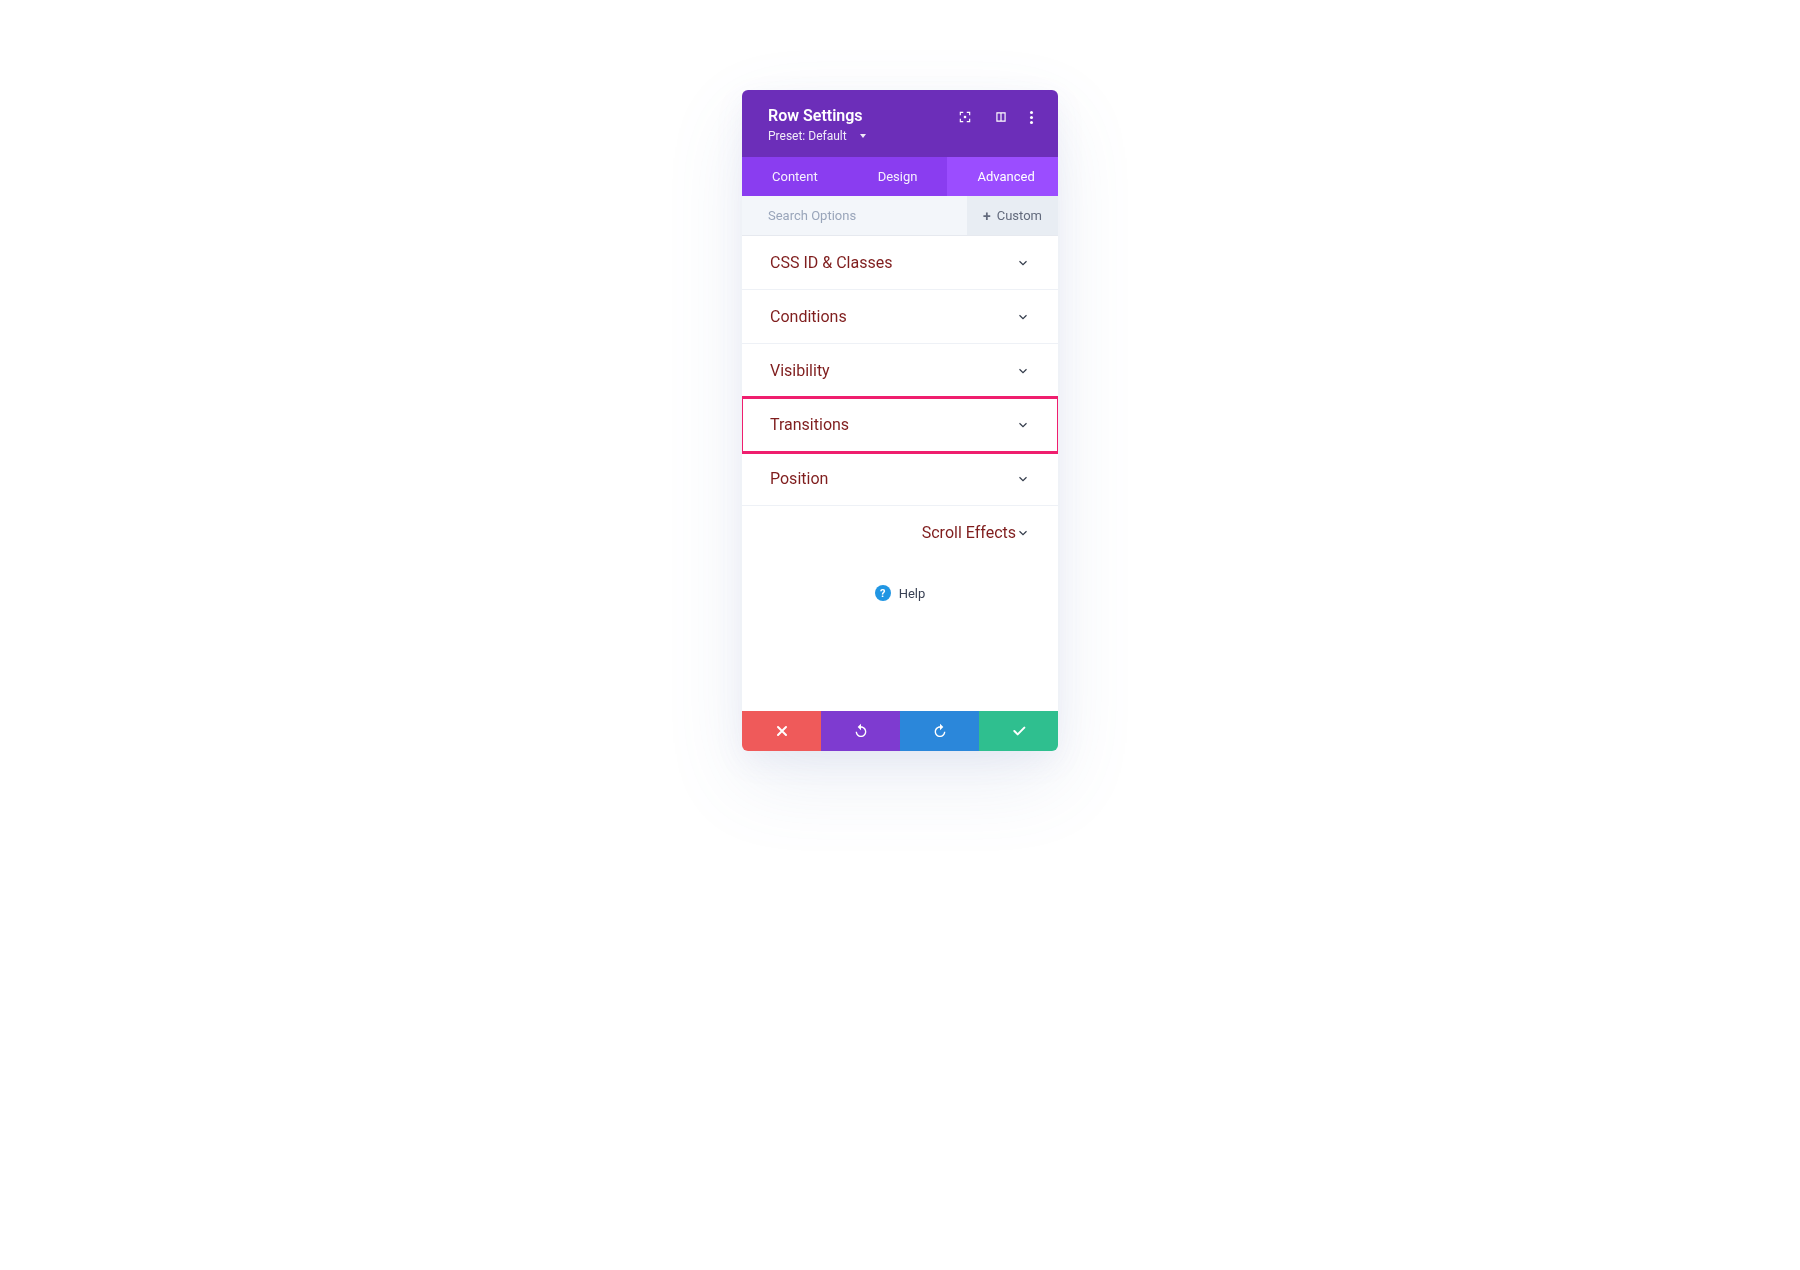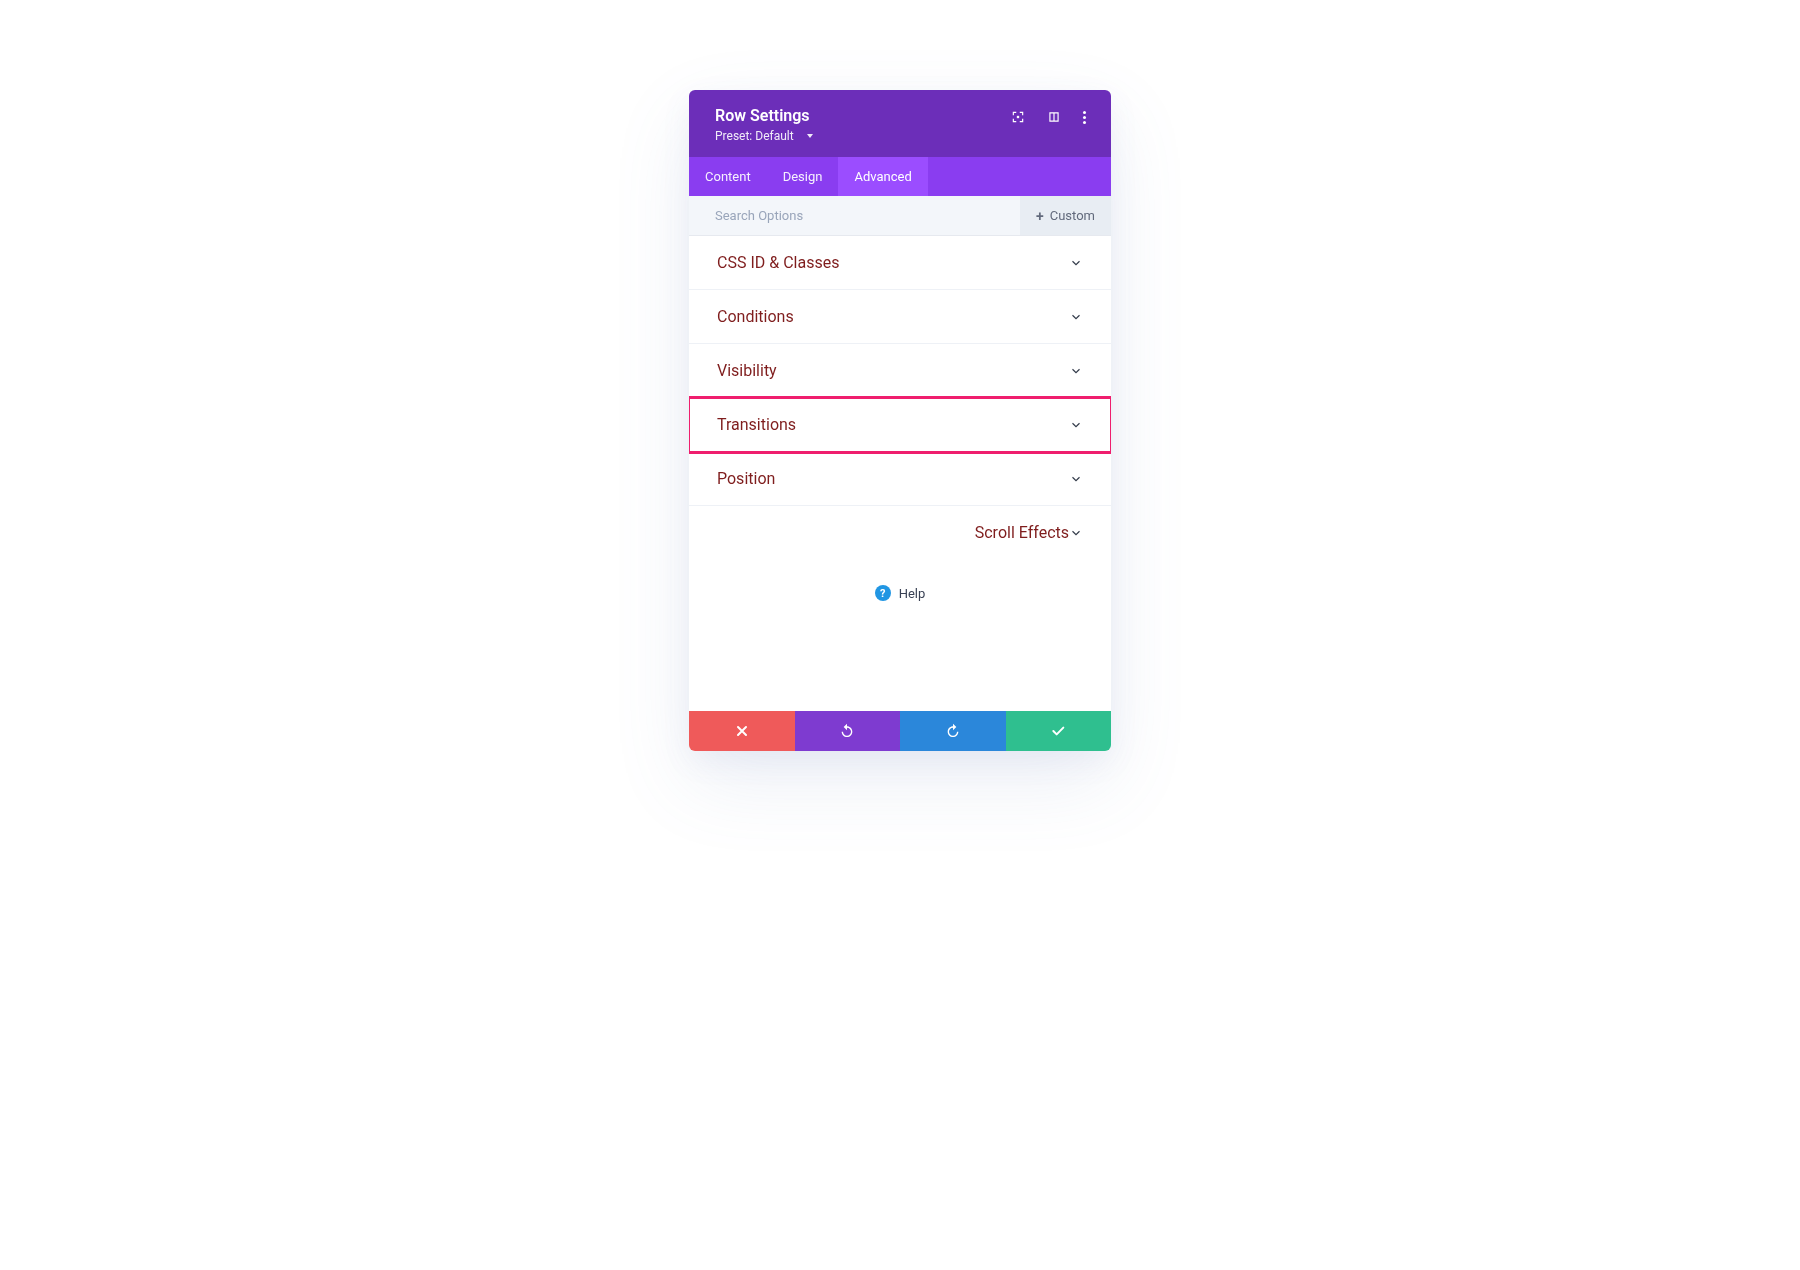--- a/index.html
+++ b/index.html
@@ -11,21 +11,21 @@
     body {
       background: #ffffff;
       width: 1800px;
       height: 1270px;
       display: flex;
       justify-content: center;
       align-items: flex-start;
       padding-top: 90px;
     }
     .modal {
-      width: 422px;
+      width: 316px;
       background: #ffffff;
       border-radius: 6px;
       box-shadow: 0 30px 80px rgba(100, 120, 180, 0.12), 0 10px 30px rgba(100, 120, 180, 0.08);
       overflow: hidden;
       display: flex;
       flex-direction: column;
     }
     .header {
       background: #6c2eb9;
       padding: 16px 24px 14px 26px;
@@ -39,21 +39,21 @@
     .header-preset { font-size: 12px; opacity: 0.9; display: flex; align-items: center; gap: 13px; cursor: pointer; }
     .header-icons { display: flex; align-items: center; gap: 22px; padding-top: 4px; }
     .header-icons svg { width: 14px; height: 14px; fill: #ffffff; cursor: pointer; }
     .header-icons .dots { width: 4px; display: flex; flex-direction: column; gap: 2px; cursor: pointer; }
     .header-icons .dots span { width: 3px; height: 3px; background: #fff; border-radius: 50%; }
     .tabs {
       background: #8a3df0;
       display: flex;
     }
     .tab {
-      padding: 12px 16px;
+      padding: 12px 30px;
       font-size: 13px;
       color: #ffffff;
       opacity: 0.92;
       cursor: pointer;
     }
     .tab.active { background: #9b4dff; opacity: 1; }
     .searchbar {
       display: flex;
       align-items: stretch;
       background: #f3f6fa;

